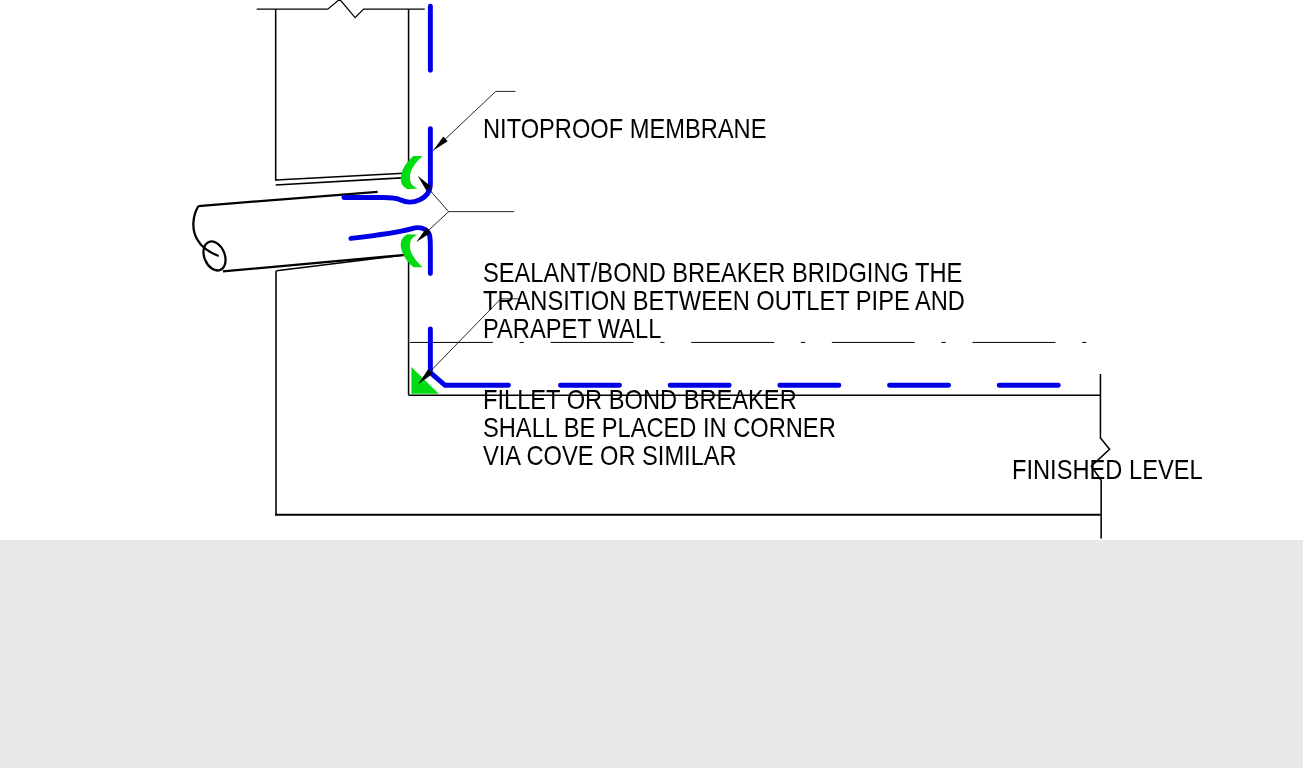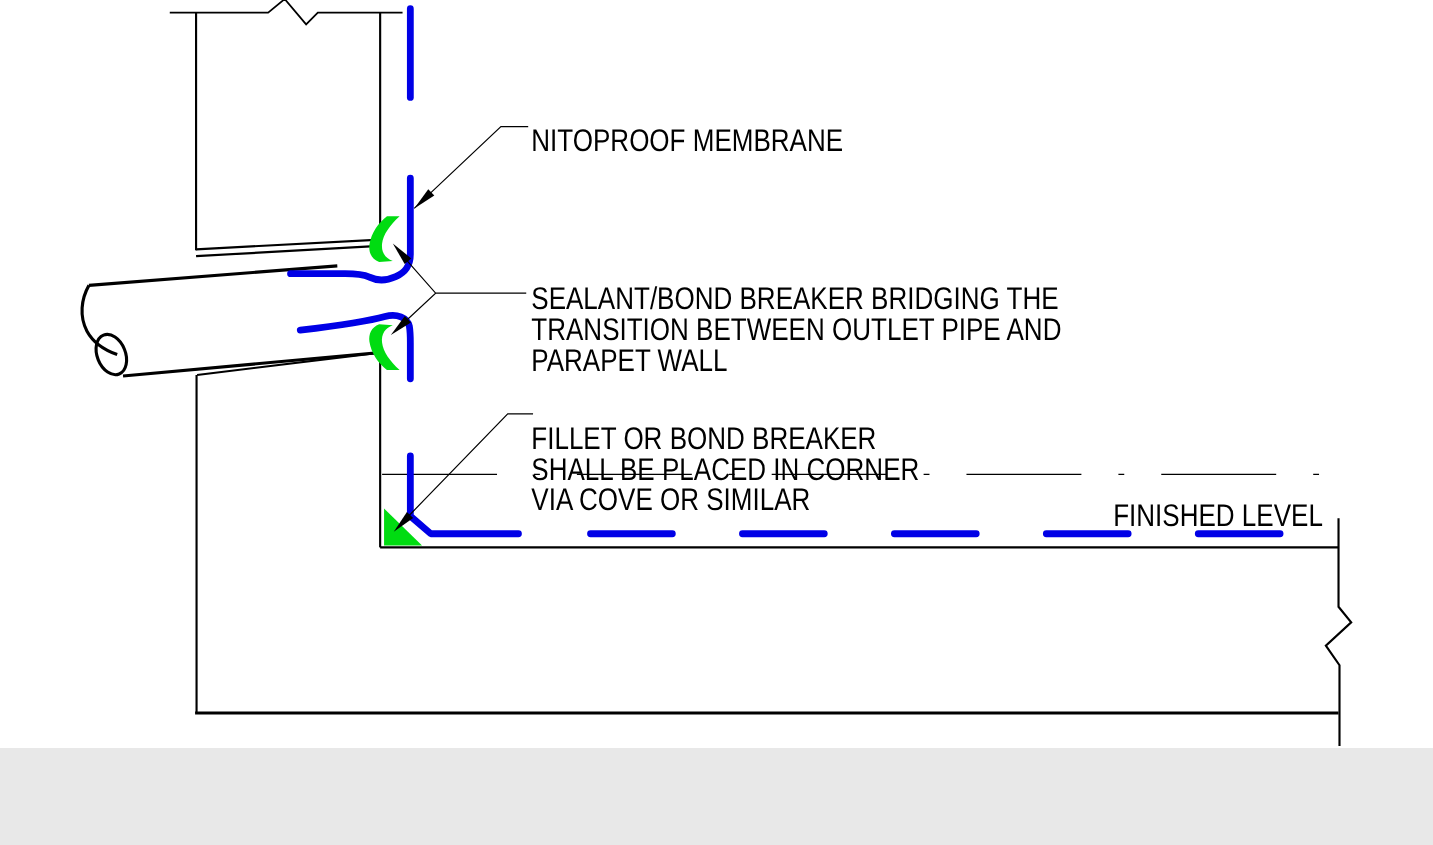--- a/index.html
+++ b/index.html
@@ -4,21 +4,21 @@
 <style>
   :root{
     --membrane:#0000e6;
     --sealant:#00dc11;
     --line:#000000;
     --background:#ffffff;
   }
   html,body{margin:0;padding:0;background:#e8e8e8;}
   .canvas{
     position:relative;
-    width:1303px;height:680px;
+    width:1303px;height:540px;
     background:var(--background);
     font-family:"Liberation Sans", sans-serif;
     overflow:hidden;
   }
   .canvas svg{position:absolute;left:0;top:0;width:100%;height:100%;}
   
   .k{stroke:var(--line);fill:none;stroke-width:2.2;}
   .k.thin{stroke-width:1.8;}
   .k.thick{stroke-width:3.2;}
   .k.slab{stroke-width:3;}

